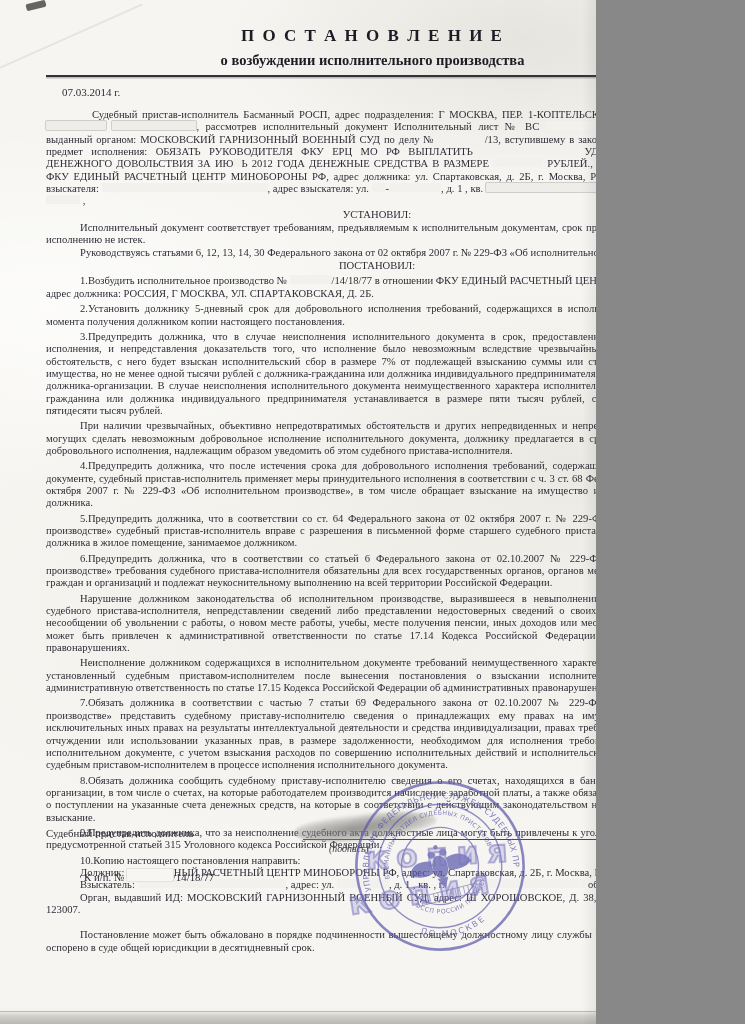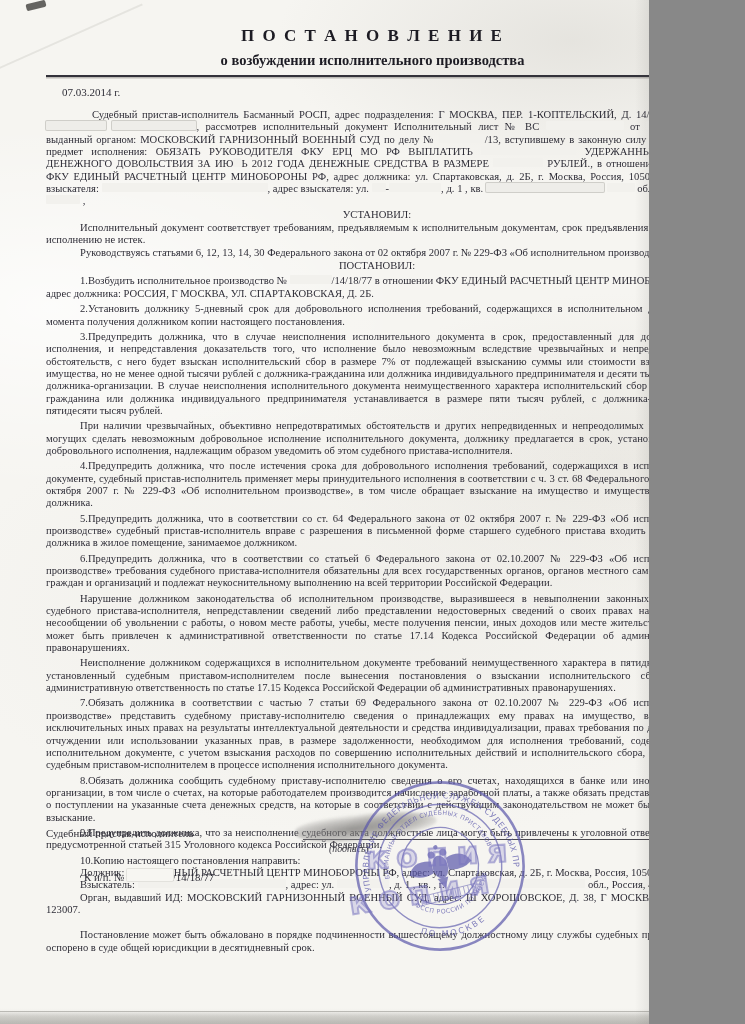--- a/index.html
+++ b/index.html
@@ -1,16 +1,16 @@
 <!DOCTYPE html>
 <html><head>
 <meta charset="utf-8">
 <style>
   html,body{margin:0;padding:0;background:#888;}
-  .page{position:relative;width:649px;height:1024px;overflow:hidden;
+  .page{position:relative;width:596px;height:1024px;overflow:hidden;
     background:#f6f5f1;
     background-image:
       radial-gradient(ellipse 420px 200px at 88% 4%, rgba(216,214,208,.55), rgba(216,214,208,0) 70%),
       radial-gradient(ellipse 500px 260px at 8% 30%, rgba(255,255,255,.7), rgba(255,255,255,0) 70%),
       radial-gradient(ellipse 600px 300px at 60% 60%, rgba(234,232,226,.5), rgba(234,232,226,0) 75%),
       radial-gradient(ellipse 420px 240px at 95% 45%, rgba(224,221,214,.5), rgba(224,221,214,0) 70%);
     font-family:"Liberation Serif","DejaVu Serif",serif;color:#2e2d37;}
   .page::after{content:"";position:absolute;inset:0;pointer-events:none;
     background:linear-gradient(to left, rgba(90,88,84,.10), rgba(0,0,0,0) 14px),
                linear-gradient(to top, rgba(90,88,84,.14), rgba(0,0,0,0) 16px);}

